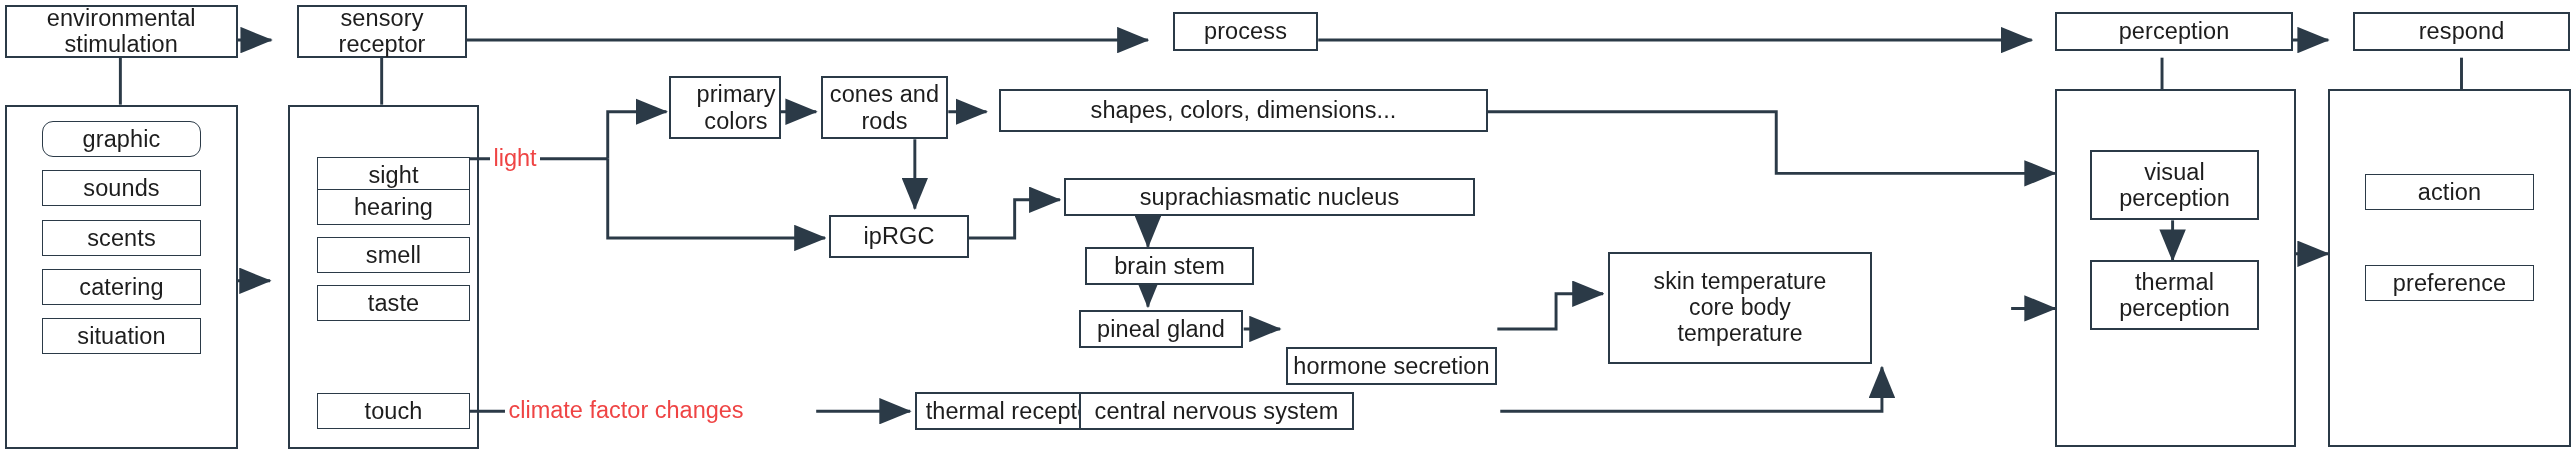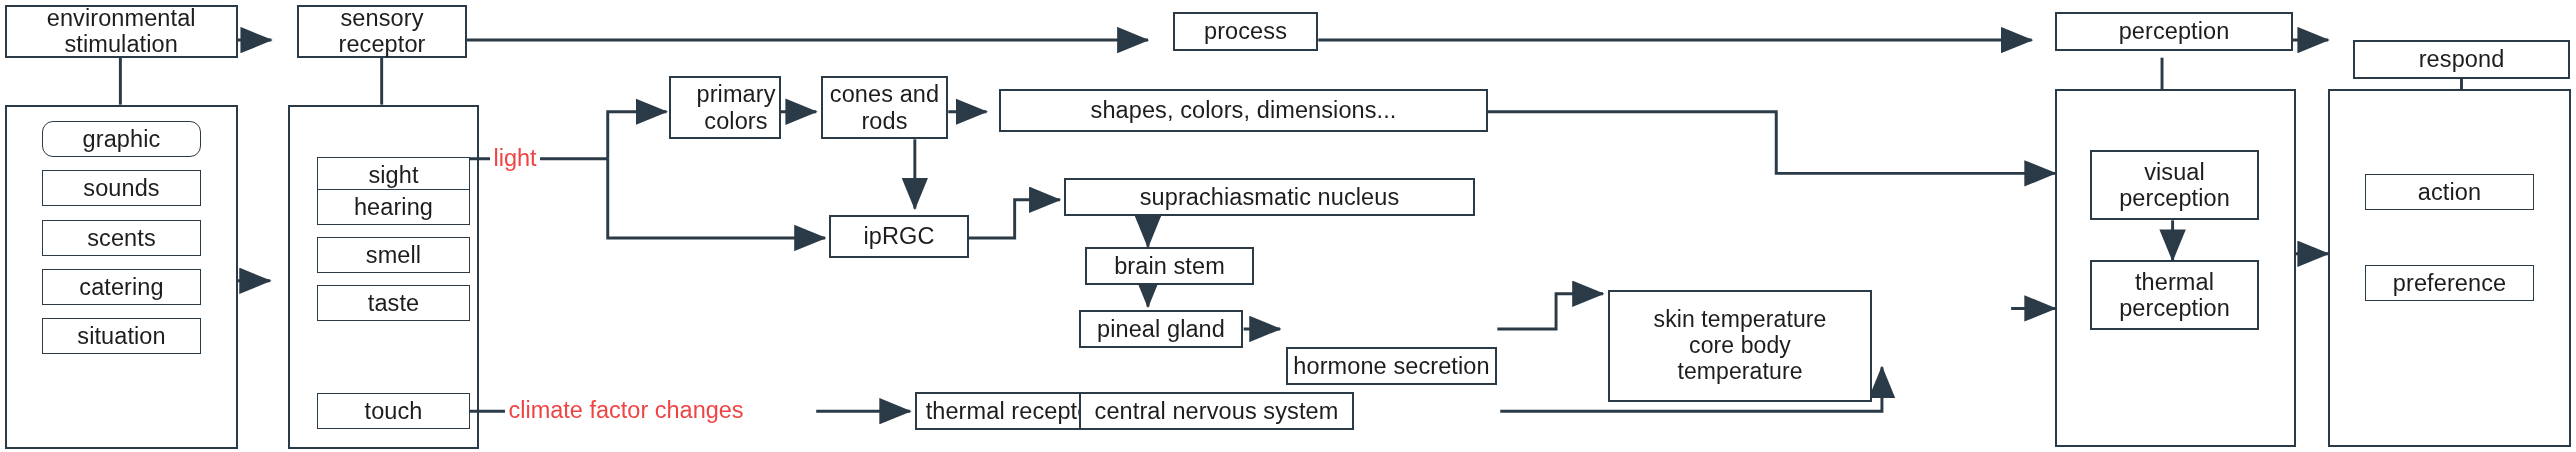--- a/index.html
+++ b/index.html
@@ -125,21 +125,21 @@
   <div class="node" style="left:4.7px; top:4.7px; width:233px; height:53px;">environmental
 stimulation</div>
 
   <div class="node" style="left:297px; top:4.7px; width:170px; height:53px;">sensory
 receptor</div>
 
   <div class="node" style="left:1173px; top:11.7px; width:145px; height:39px;">process</div>
 
   <div class="node" style="left:2055px; top:11.7px; width:238px; height:39px;">perception</div>
 
-  <div class="node" style="left:2353px; top:11.7px; width:217px; height:39px;margin-top:28px;">respond</div>
+  <div class="node" style="left:2353px; top:11.7px; width:217px; height:39px;">respond</div>
 
   <div class="group" style="left:4.7px; top:105px; width:233px; height:344px;"></div>
 
   <div class="node thin" style="left:42px; top:121px; width:159px; height:36px;border-radius:11px;">graphic</div>
   <div class="node thin" style="left:42px; top:170px; width:159px; height:36px;">sounds</div>
   <div class="node thin" style="left:42px; top:220px; width:159px; height:36px;">scents</div>
   <div class="node thin" style="left:42px; top:269px; width:159px; height:36px;">catering</div>
   <div class="node thin" style="left:42px; top:318px; width:159px; height:36px;">situation</div>
 
   <div class="group" style="left:288px; top:105px; width:191px; height:344px;"></div>
@@ -165,21 +165,21 @@
   <div class="node" style="left:829px; top:215px; width:140px; height:43px;">ipRGC</div>
 
   <div class="node" style="left:1064px; top:178px; width:411px; height:38px;">suprachiasmatic  nucleus</div>
 
   <div class="node" style="left:1085px; top:247px; width:169px; height:38px;">brain stem</div>
 
   <div class="node" style="left:1079px; top:310px; width:164px; height:38px;">pineal gland</div>
 
   <div class="node" style="left:1286px; top:310px; width:211px; height:38px;margin-top:37px;">hormone secretion</div>
 
-  <div class="node" style="left:1608px; top:252px; width:264px; height:112px; font-size:23px;margin-top:38px;">skin  temperature
+  <div class="node" style="left:1608px; top:252px; width:264px; height:112px; font-size:23px;">skin  temperature
 core body
 temperature</div>
 
   <div class="node" style="left:915px; top:392px; width:194px; height:38px;">thermal receptor</div>
 
   <div class="node" style="left:1079px; top:392px; width:275px; height:38px;">central nervous system</div>
 
   <div class="group" style="left:2055px; top:89px; width:241px; height:358px;"></div>
 
   <div class="node" style="left:2090px; top:150px; width:169px; height:70px;">visual

